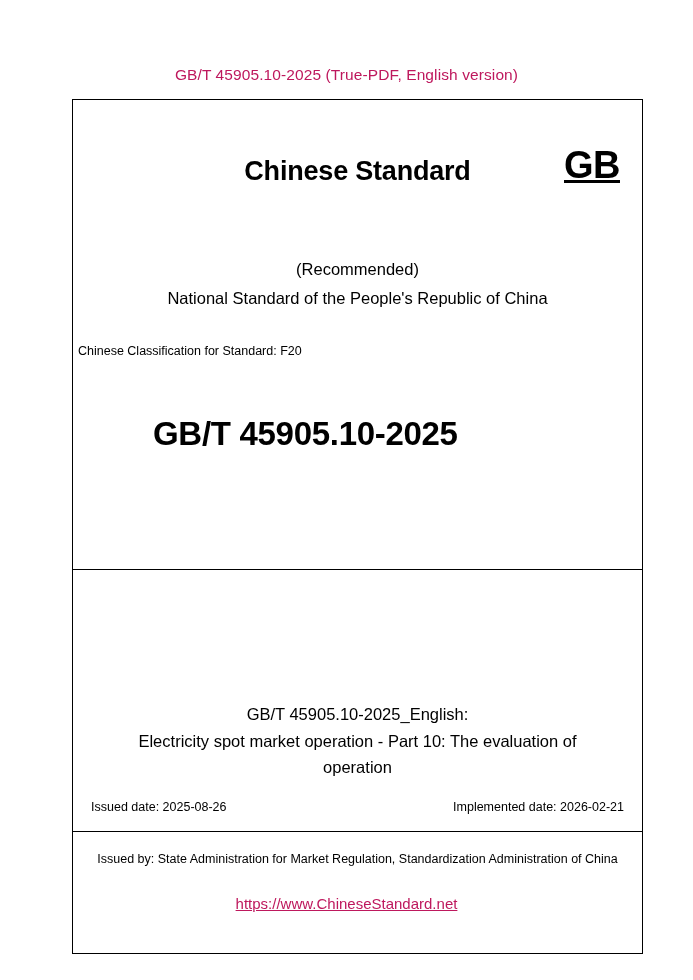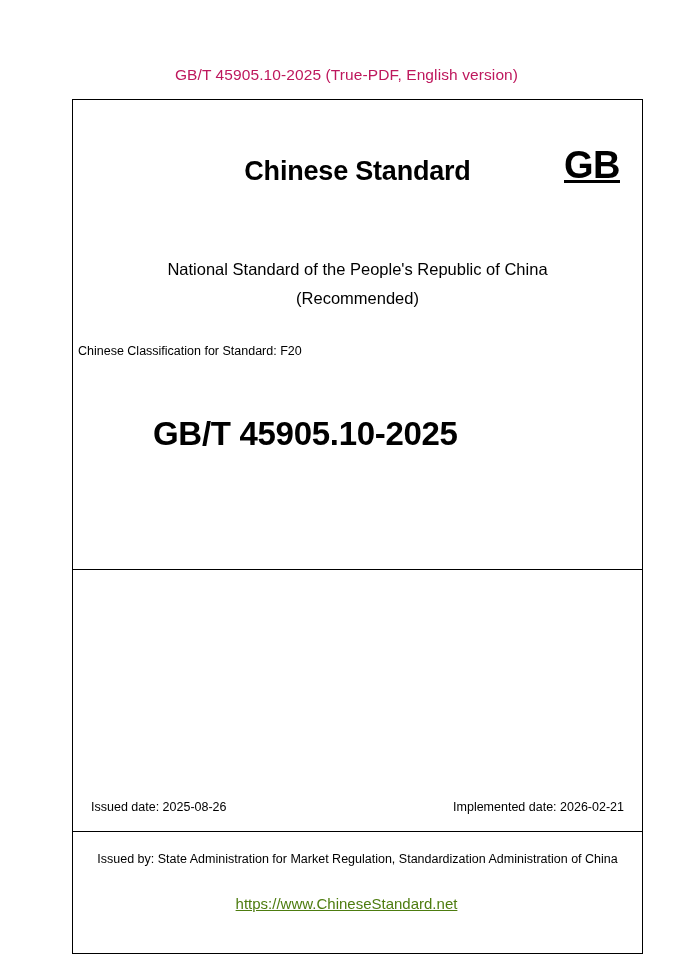--- a/index.html
+++ b/index.html
@@ -137,45 +137,50 @@
     line-height: 1.45;
     padding: 0 12px;
   }
   .site-url {
     position: absolute;
     top: 895px;
     left: 0;
     width: 693px;
     text-align: center;
     font-size: 15px;
-    color: #4d7c0f;
+    color: #be185d;
     text-decoration: underline;
   }
 </style>
 </head>
 <body>
 
 <div class="page">
 
   <div class="header-line">GB/T 45905.10-2025 (True-PDF, English version)</div>
 
   <div class="cover-box">
 
     <div class="panel-top">
       <div class="title-main">Chinese Standard</div>
       <div class="gb-badge">GB</div>
       <div class="nat-std">
+        <div>(Recommended)</div>
         <div>National Standard of the People's Republic of China</div>
-        <div>(Recommended)</div>
       </div>
       <div class="classification">Chinese Classification for Standard: F20</div>
       <div class="std-number">GB/T 45905.10-2025</div>
     </div>
 
     <div class="panel-mid">
+      <div class="english-title">
+        <div>GB/T 45905.10-2025_English:</div>
+        <div>Electricity spot market operation - Part 10: The evaluation of</div>
+        <div>operation</div>
+      </div>
       <div class="dates-row">
         <div>Issued date: 2025-08-26</div>
         <div>Implemented date: 2026-02-21</div>
       </div>
     </div>
 
     <div class="panel-bottom">
       <div class="issued-by">Issued by: State Administration for Market Regulation, Standardization Administration of China</div>
     </div>
 

